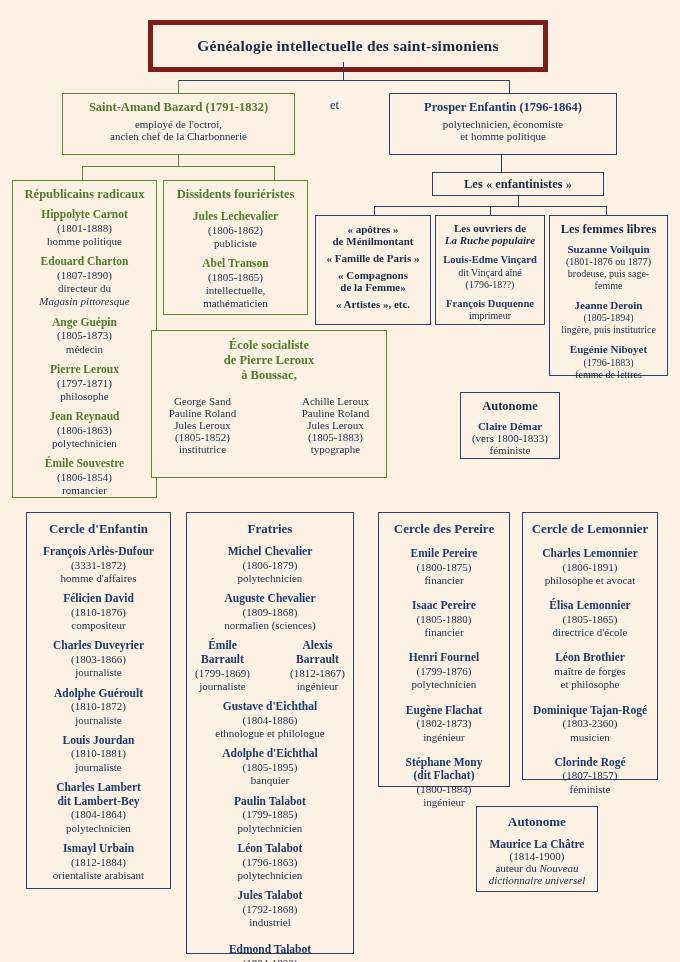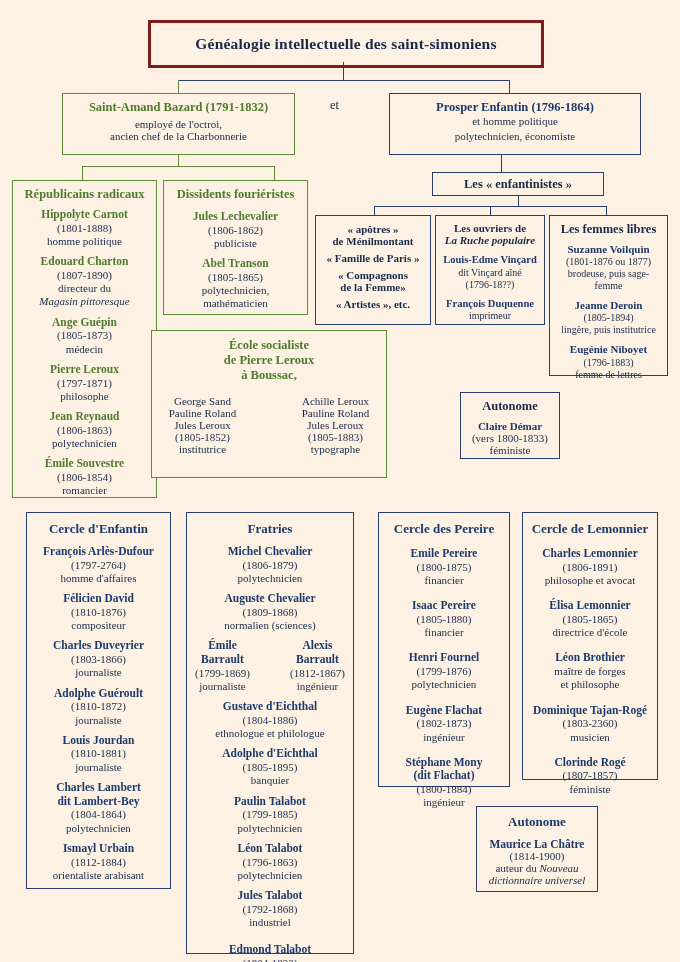--- a/index.html
+++ b/index.html
@@ -10,21 +10,21 @@
     color:#1a2a4a;
     position:relative;
     overflow:hidden;
   }
   .canvas{position:relative;width:680px;height:962px;}
   .box{position:absolute;box-sizing:border-box;border:1px solid #2a3f6b;background:#fdf1e3;text-align:center;}
   .box.green{border-color:#5f8a3a;}
   .box.navy{border-color:#2a3f6b;}
   .title-box{
     position:absolute;left:148px;top:20px;width:390px;height:42px;
-    border:3px solid #7f1d1d;background:#fdf1e3;
+    border:5px solid #7f1d1d;background:#fdf1e3;
     display:flex;align-items:center;justify-content:center;
     font-weight:bold;font-size:15.5px;letter-spacing:.2px;
   }
   .green-name{color:#4f7a2f;font-weight:bold;}
   .navy-name{color:#1d3a6b;font-weight:bold;}
   .it{font-style:italic;}
   .line{position:absolute;background:#2a3f6b;}
   .line.green{background:#5f8a3a;}
   .row{display:flex;gap:32px;}
   .col{flex:1;}
@@ -54,24 +54,24 @@
   <div class="line" style="left:509px;top:80px;width:1px;height:13px;"></div>
 
   <div class="box green" style="left:62px;top:93px;width:233px;height:62px;">
     <div class="green-name" style="font-size:12.5px;margin-top:6px;">Saint-Amand Bazard (1791-1832)</div>
     <div class="t11" style="margin-top:3px;">employé de l'octroi,</div>
     <div class="t11">ancien chef de la Charbonnerie</div>
   </div>
 
   <div class="et" style="left:330px;top:98px;">et</div>
 
-  <div class="box navy" style="left:389px;top:93px;width:252px;height:62px;">
+  <div class="box navy" style="left:389px;top:93px;width:228px;height:62px;">
     <div class="navy-name" style="font-size:12.5px;margin-top:6px;">Prosper Enfantin (1796-1864)</div>
+    <div class="t11" style="margin-top:3px;">polytechnicien, économiste</div>
     <div class="t11">et homme politique</div>
-    <div class="t11" style="margin-top:3px;">polytechnicien, économiste</div>
   </div>
 
   <div class="line green" style="left:178px;top:155px;width:1px;height:11px;"></div>
   <div class="line green" style="left:82px;top:166px;width:192px;height:1px;"></div>
   <div class="line green" style="left:82px;top:166px;width:1px;height:14px;"></div>
   <div class="line green" style="left:274px;top:166px;width:1px;height:14px;"></div>
 
   <div class="line" style="left:501px;top:155px;width:1px;height:17px;"></div>
 
   <div class="box green" style="left:12px;top:180px;width:145px;height:318px;">
@@ -115,21 +115,21 @@
     <div class="green-name" style="font-size:12.5px;margin-top:6px;">Dissidents fouriéristes</div>
     <div style="margin-top:8px;">
       <div class="person">
         <div class="gnm">Jules Lechevalier</div>
         <div class="dt">(1806-1862)</div>
         <div class="role">publiciste</div>
       </div>
       <div class="person">
         <div class="gnm">Abel Transon</div>
         <div class="dt">(1805-1865)</div>
-        <div class="role">polytechnicien,</div>
+        <div class="role">intellectuelle,</div>
         <div class="role">mathématicien</div>
       </div>
     </div>
   </div>
 
   <div class="box navy" style="left:432px;top:172px;width:172px;height:24px;display:flex;align-items:center;justify-content:center;">
     <span class="t12b">Les « enfantinistes »</span>
   </div>
 
   <div class="line" style="left:518px;top:196px;width:1px;height:10px;"></div>
@@ -214,21 +214,21 @@
     <div class="nm" style="font-size:11px;font-weight:bold;color:#1d3a6b;margin-top:6px;">Claire Démar</div>
     <div class="t11">(vers 1800-1833)</div>
     <div class="t11">féministe</div>
   </div>
 
   <div class="box navy" style="left:26px;top:512px;width:145px;height:377px;">
     <div class="t13b" style="margin-top:8px;color:#1d3a6b;">Cercle d'Enfantin</div>
     <div style="margin-top:8px;">
       <div class="person">
         <div class="nm">François Arlès-Dufour</div>
-        <div class="dt">(1797-2764)</div>
+        <div class="dt">(3331-1872)</div>
         <div class="role">homme d'affaires</div>
       </div>
       <div class="person">
         <div class="nm">Félicien David</div>
         <div class="dt">(1810-1876)</div>
         <div class="role">compositeur</div>
       </div>
       <div class="person">
         <div class="nm">Charles Duveyrier</div>
         <div class="dt">(1803-1866)</div>

